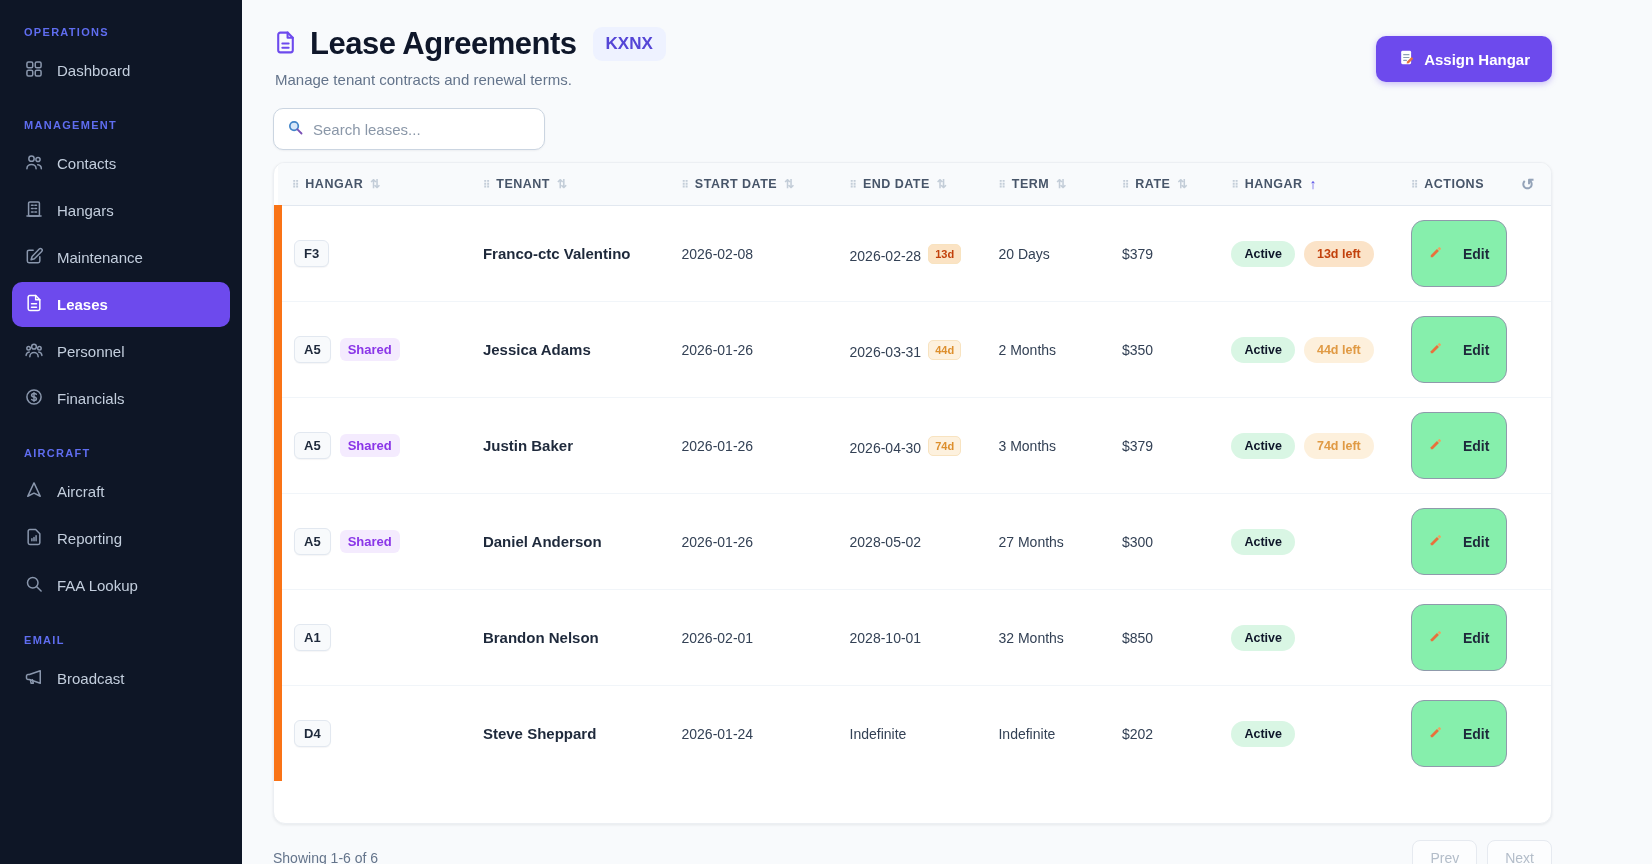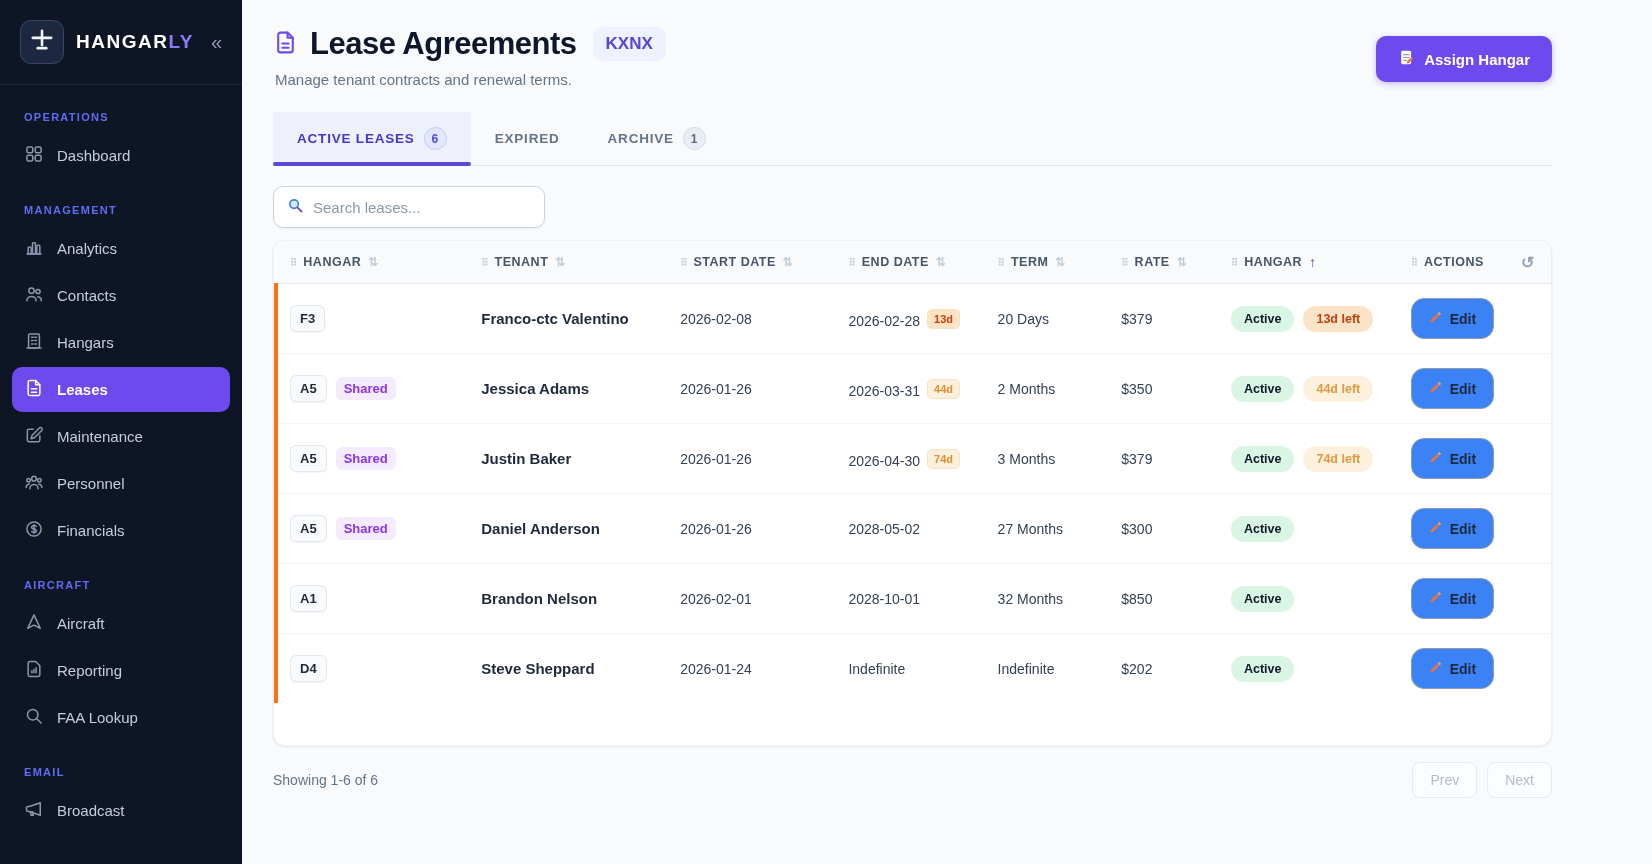--- a/index.html
+++ b/index.html
@@ -51,116 +51,94 @@
   .card { margin-top:12px; background:#fff; border:1px solid #eceff3; border-radius:12px; box-shadow:0 1px 3px rgba(15,23,42,.08); overflow:hidden; }
   table { width:100%; border-collapse:collapse; table-layout:fixed; }
   thead tr { background:#f8fafc; border-bottom:1px solid #e2e8f0; }
   th { text-align:left; font-size:12.5px; font-weight:bold; color:#475569; letter-spacing:0.5px; padding:13px 8px 13px 14px; position:relative; }
   .th-inner { display:flex; align-items:center; gap:7px; }
   .grip { color:#c3cdd8; font-size:10px; letter-spacing:-1px; }
   .sort { color:#c3cdd8; font-size:12px; }
   .sort.asc { color:#4f46e5; font-size:14px; font-weight:bold; }
   .refresh { position:absolute; right:16px; top:12px; color:#94a3b8; font-size:16px; cursor:pointer; }
   tbody tr { border-bottom:1px solid #f1f5f9; }
-  tbody tr td:first-child { border-left:4px solid #f97316; padding-left:12px; }
+  tbody tr td:first-child { border-left:8px solid #f97316; padding-left:12px; }
   td { padding:14px 8px 14px 14px; font-size:14px; color:#334155; height:52px; vertical-align:middle; }
   .hangar-cell { display:flex; align-items:center; gap:9px; }
   .hangar-badge { background:#f8fafc; border:1px solid #e2e8f0; border-radius:6px; color:#1e293b; font-weight:bold; font-size:13px; padding:5px 9px; box-shadow:0 1px 1px rgba(15,23,42,.04); }
   .shared-badge { background:#f4ebfe; color:#8a35e8; font-size:13px; font-weight:bold; padding:4px 8px; border-radius:6px; }
   .tenant { font-weight:bold; color:#1e293b; font-size:15px; }
   .end-cell { display:flex; align-items:flex-end; gap:7px; }
   .day-badge { background:#fdf1de; color:#dd8f2d; font-size:11px; font-weight:bold; padding:3px 6px; border-radius:5px; border:1px solid #f8e3c0; }
   .day-badge.urgent { background:#fbe3c4; color:#c2410c; }
   .status-cell { display:flex; align-items:center; gap:9px; }
   .pill { border-radius:999px; font-size:12.5px; font-weight:bold; padding:6px 13px; }
   .pill.active { background:#d9f6e4; color:#0f172a; }
   .pill.left { background:#fdf0dc; color:#e09a44; }
   .pill.left.urgent { background:#fbe3c8; color:#c2410c; }
-  .edit-btn { display:inline-flex; align-items:center; gap:7px; background:#3b82f6; border:1px solid #8f9aab; border-radius:13px; padding:11px 17px; font-size:14px; font-weight:bold; color:#1e293b; cursor:pointer; font-family:"Liberation Sans", sans-serif; }
+  .edit-btn { display:inline-flex; align-items:center; gap:20px; background:#86efac; border:1px solid #8f9aab; border-radius:13px; padding:24px 17px; font-size:14px; font-weight:bold; color:#1e293b; cursor:pointer; font-family:"Liberation Sans", sans-serif; }
   .card-pad { height:42px; }
 
   
   .table-footer { display:flex; justify-content:space-between; align-items:center; margin-top:16px; padding-bottom:40px; }
   .summary { color:#64748b; font-size:14px; }
   .pager { display:flex; gap:10px; }
   .pager button { background:#fcfdfe; border:1px solid #e6eaf0; border-radius:8px; color:#b3bdc9; font-size:14px; padding:9px 17px; cursor:default; font-family:"Liberation Sans", sans-serif; }
 </style>
 </head>
 <body>
 
 <div class="app">
 
   <aside class="sidebar">
-    <div class="sb-header">
-      <div class="logo-box">
-        <span>
-          <svg width="26" height="26" viewBox="0 0 24 24" fill="none" stroke="#f1f5f9" stroke-width="2.4" stroke-linecap="round">
-              <path d="M12 3.5v13"></path>
-              <path d="M3.5 10h17"></path>
-              <path d="M8 19.5h8"></path>
-            </svg>
-        </span>
-      </div>
-      <div class="brand"><span>HANGAR</span><span class="accent">LY</span></div>
-      <div class="collapse">«</div>
-    </div>
 
     <div class="sb-section">
       <div class="sb-label">OPERATIONS</div>
       <div class="sb-item">
         <span><svg viewBox="0 0 24 24" fill="none" stroke-width="1.8" stroke-linecap="round">
               <rect x="3.5" y="3.5" width="7" height="7" rx="1.8"></rect>
               <rect x="13.5" y="3.5" width="7" height="7" rx="1.8"></rect>
               <rect x="3.5" y="13.5" width="7" height="7" rx="1.8"></rect>
               <rect x="13.5" y="13.5" width="7" height="7" rx="1.8"></rect>
             </svg></span>
         <span>Dashboard</span>
       </div>
 
       <div class="sb-label">MANAGEMENT</div>
       <div class="sb-item">
         <span><svg viewBox="0 0 24 24" fill="none" stroke-width="1.8" stroke-linecap="round">
-              <path d="M3.5 20.5h17"></path>
-              <rect x="5" y="12" width="3.6" height="8.5" rx="1"></rect>
-              <rect x="10.2" y="7" width="3.6" height="13.5" rx="1"></rect>
-              <rect x="15.4" y="10" width="3.6" height="10.5" rx="1"></rect>
-            </svg></span>
-        <span>Analytics</span>
-      </div>
-      <div class="sb-item">
-        <span><svg viewBox="0 0 24 24" fill="none" stroke-width="1.8" stroke-linecap="round">
               <circle cx="9" cy="8" r="3.2"></circle>
               <path d="M3.5 20c0-3 2.5-5 5.5-5s5.5 2 5.5 5"></path>
               <circle cx="16.8" cy="9" r="2.5"></circle>
               <path d="M16.5 15.3c2.6.4 4.3 2.1 4.3 4.7"></path>
             </svg></span>
         <span>Contacts</span>
       </div>
       <div class="sb-item">
         <span><svg viewBox="0 0 24 24" fill="none" stroke-width="1.8" stroke-linecap="round">
               <rect x="5.5" y="3.5" width="13" height="17" rx="1.5"></rect>
               <path d="M3.5 20.5h17"></path>
               <path d="M9 7.5h2M13 7.5h2M9 11.5h2M13 11.5h2M9 15.5h2M13 15.5h2"></path>
             </svg></span>
         <span>Hangars</span>
+      </div>
+      <div class="sb-item">
+        <span><svg viewBox="0 0 24 24" fill="none" stroke-width="1.8" stroke-linecap="round" stroke-linejoin="round">
+              <path d="M11 5H6a2 2 0 0 0-2 2v11a2 2 0 0 0 2 2h11a2 2 0 0 0 2-2v-5"></path>
+              <path d="M18.3 3.7a2 2 0 0 1 2.9 2.9L12.5 15.3 8.5 16.5l1.2-4z"></path>
+            </svg></span>
+        <span>Maintenance</span>
       </div>
       <div class="sb-item active">
         <span><svg viewBox="0 0 24 24" fill="none" stroke-width="1.8" stroke-linecap="round" stroke-linejoin="round">
               <path d="M14 3H7a2 2 0 0 0-2 2v14a2 2 0 0 0 2 2h10a2 2 0 0 0 2-2V8z"></path>
               <path d="M14 3v5h5"></path>
               <path d="M9 13h6M9 17h6"></path>
             </svg></span>
         <span>Leases</span>
-      </div>
-      <div class="sb-item">
-        <span><svg viewBox="0 0 24 24" fill="none" stroke-width="1.8" stroke-linecap="round" stroke-linejoin="round">
-              <path d="M11 5H6a2 2 0 0 0-2 2v11a2 2 0 0 0 2 2h11a2 2 0 0 0 2-2v-5"></path>
-              <path d="M18.3 3.7a2 2 0 0 1 2.9 2.9L12.5 15.3 8.5 16.5l1.2-4z"></path>
-            </svg></span>
-        <span>Maintenance</span>
       </div>
       <div class="sb-item">
         <span><svg viewBox="0 0 24 24" fill="none" stroke-width="1.8" stroke-linecap="round">
               <circle cx="12" cy="8" r="2.8"></circle>
               <circle cx="5.5" cy="10" r="2.1"></circle>
               <circle cx="18.5" cy="10" r="2.1"></circle>
               <path d="M7 20c0-2.8 2.2-5 5-5s5 2.2 5 5"></path>
               <path d="M2.5 18.5c.3-2.2 1.7-3.7 3.8-4"></path>
               <path d="M21.5 18.5c-.3-2.2-1.7-3.7-3.8-4"></path>
             </svg></span>
@@ -226,33 +204,20 @@
       <button class="assign-btn">
         <span><svg width="17" height="17" viewBox="0 0 24 24">
               <rect x="4.5" y="2.5" width="14" height="19" rx="2" fill="#ffffff"></rect>
               <path d="M8 8h7.5M8 12h7.5M8 16h4" stroke="#8ea0b5" stroke-width="1.6" stroke-linecap="round"></path>
               <path d="M12.8 17.6l6.3-6.3 2.4 2.4-6.3 6.3-3 .6z" fill="#e8713c"></path>
             </svg></span>
         <span>Assign Hangar</span>
       </button>
     </div>
 
-    <div class="tabs">
-      <div class="tab active">
-        <span>ACTIVE LEASES</span>
-        <span class="tab-count purple">6</span>
-      </div>
-      <div class="tab">
-        <span>EXPIRED</span>
-      </div>
-      <div class="tab">
-        <span>ARCHIVE</span>
-        <span class="tab-count gray">1</span>
-      </div>
-    </div>
 
     <div class="search-box">
       <span><svg width="17" height="17" viewBox="0 0 24 24" fill="none" stroke-linecap="round">
             <circle cx="10" cy="10" r="6" stroke="#4285c8" stroke-width="2.4" fill="#d8e8f9"></circle>
             <path d="M14.7 14.7L20.5 20.5" stroke="#7a4fb5" stroke-width="2.6"></path>
           </svg></span>
       <input type="text" placeholder="Search leases..." style="">
     </div>
 
 

